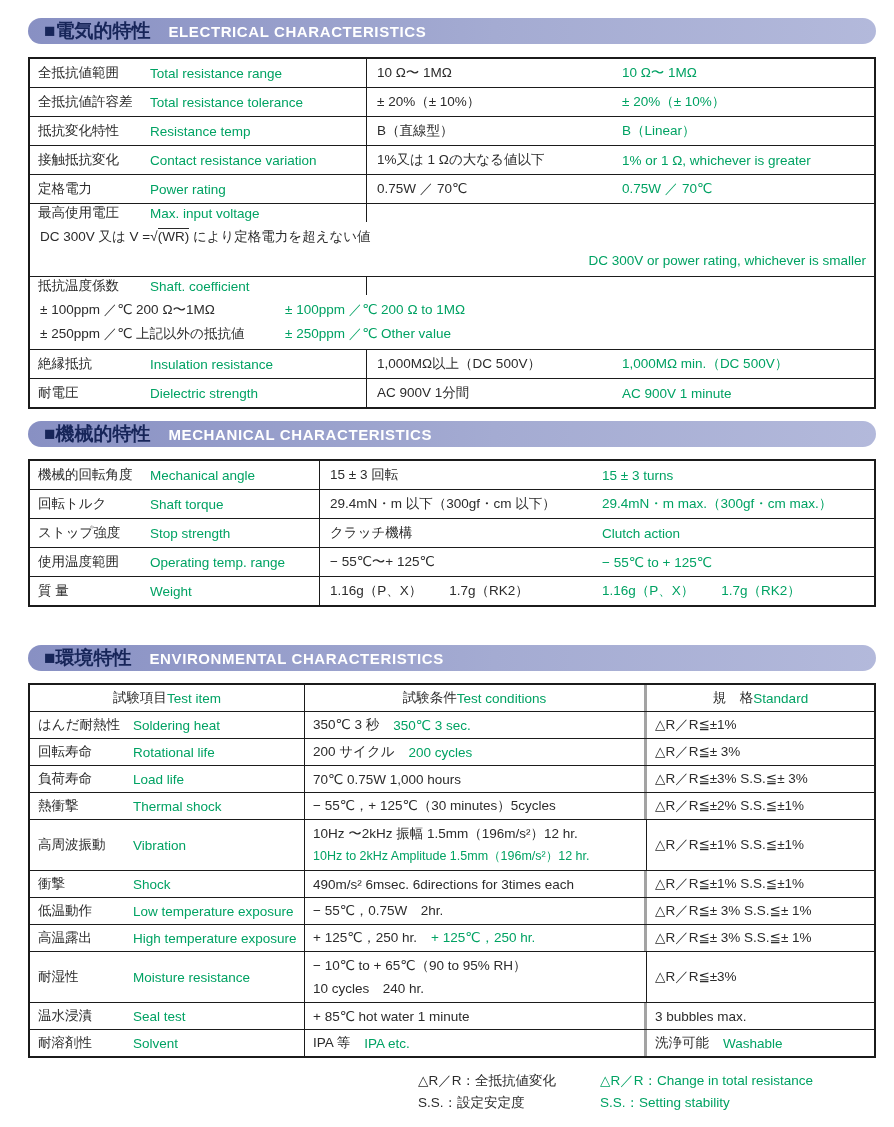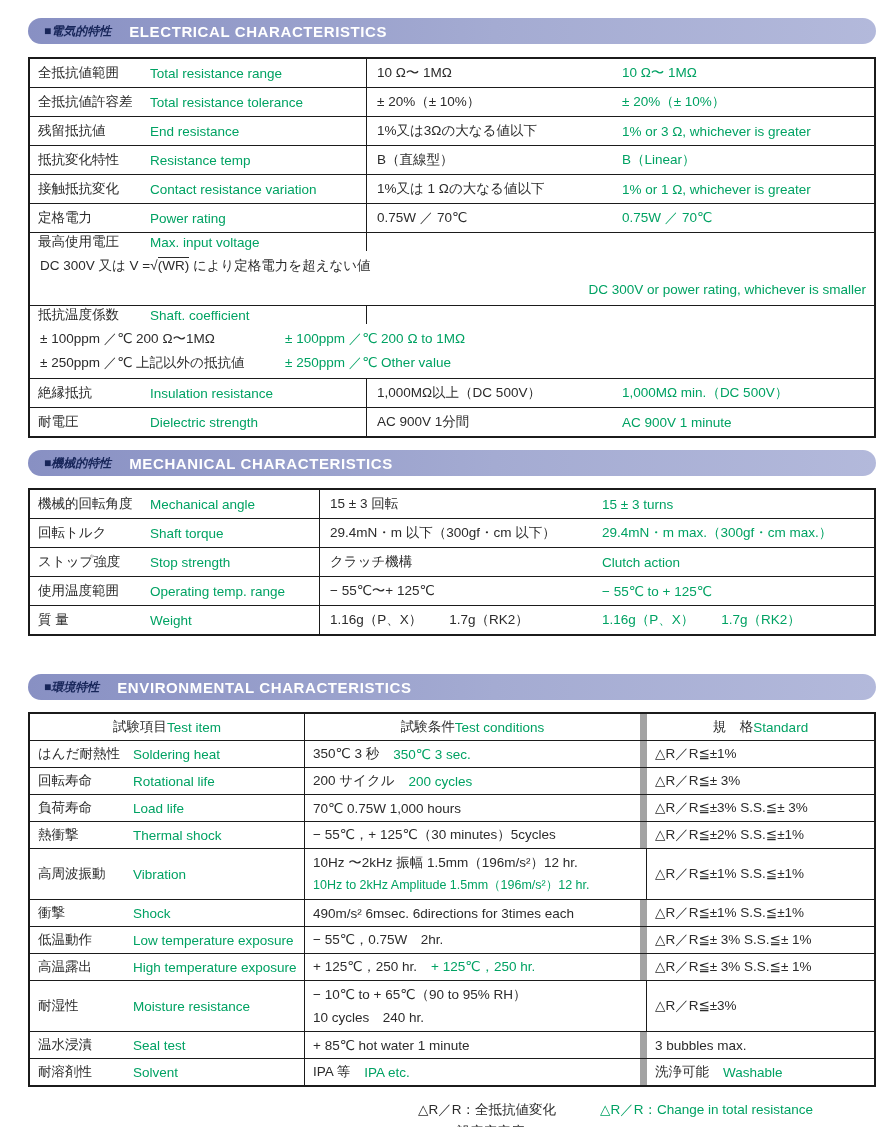--- a/index.html
+++ b/index.html
@@ -2,21 +2,21 @@
 <html><head>
 <meta charset="utf-8">
 <style>
   html,body{margin:0;padding:0;}
   .page{position:relative;width:894px;height:1127px;background:#ffffff;overflow:hidden;
         font-family:"Liberation Sans","DejaVu Sans",sans-serif;color:#2b2b2b;}
   
   .bar{margin-left:28px;width:848px;height:26px;border-radius:13px;box-sizing:border-box;
        background:linear-gradient(90deg,#8890c3 0%,#a4abd2 55%,#b3b9db 100%);
        display:flex;align-items:center;gap:18px;padding-left:16px;}
-  .bar-jp{font-weight:bold;font-size:12px;color:#172559;white-space:nowrap;font-style:italic;}
+  .bar-jp{font-weight:bold;font-size:19px;color:#172559;white-space:nowrap;}
   .bar-en{font-weight:bold;font-size:15px;color:#ffffff;letter-spacing:.6px;white-space:nowrap;}
   
   .tbl{margin-left:28px;width:848px;border:2px solid #1b1b1b;box-sizing:border-box;font-size:13.5px;}
   .row{display:flex;border-top:1px solid #1b1b1b;min-height:28px;align-items:stretch;}
   .row:first-child{border-top:none;}
   .cell{display:flex;align-items:center;box-sizing:border-box;white-space:nowrap;}
   .en{color:#00a263;}
   
   .lbl1{width:337px;border-right:1px solid #1b1b1b;padding-left:8px;}
   .lbl1 .jp{width:112px;flex:none;}
@@ -31,21 +31,21 @@
   .dbl{min-height:54px;flex-direction:column;}
   
   .lbl2{width:290px;border-right:1px solid #1b1b1b;padding-left:8px;}
   .lbl2 .jp{width:112px;flex:none;}
   .val2{flex:1;padding-left:10px;}
   .val2 .vjp{width:272px;flex:none;}
   
   .t3 .row{min-height:26px;}
   .c1{width:275px;border-right:1px solid #1b1b1b;padding-left:8px;}
   .c1 .jp{min-width:95px;}
-  .c2{width:342px;border-right:7px solid #a3a3a3;padding-left:8px;}
+  .c2{width:342px;border-right:3px solid #a3a3a3;padding-left:8px;}
   .c2 .en{margin-left:14px;}
   .c3{flex:1;padding-left:8px;}
   .c3 .en{margin-left:14px;}
   .head .cell{justify-content:center;padding-left:0;gap:0;font-size:13.5px;}
   .cond-block{width:342px;border-right:1px solid #1b1b1b;box-sizing:border-box;display:block;padding:2px 0 2px 8px;}
   .cond-line{min-height:23px;line-height:23px;white-space:nowrap;}
   .cond-line.small{font-size:12.5px;}
   .dbl3{min-height:50px;}
   .dbl3b{min-height:56px;justify-content:flex-end;}
   
@@ -78,30 +78,20 @@
         </div>
     </div>
     <div class="row">
       <div class="cell lbl1">
           <span class="jp">全抵抗値許容差</span>
           <span class="en">Total resistance tolerance</span>
         </div>
       <div class="cell val1">
           <span class="vjp">± 20%（± 10%）</span>
           <span class="en">± 20%（± 10%）</span>
-        </div>
-    </div>
-    <div class="row">
-      <div class="cell lbl1">
-          <span class="jp">残留抵抗値</span>
-          <span class="en">End resistance</span>
-        </div>
-      <div class="cell val1">
-          <span class="vjp">1%又は3Ωの大なる値以下</span>
-          <span class="en">1% or 3 Ω, whichever is greater</span>
         </div>
     </div>
     <div class="row">
       <div class="cell lbl1">
           <span class="jp">抵抗変化特性</span>
           <span class="en">Resistance temp</span>
         </div>
       <div class="cell val1">
           <span class="vjp">B（直線型）</span>
           <span class="en">B（Linear）</span>

